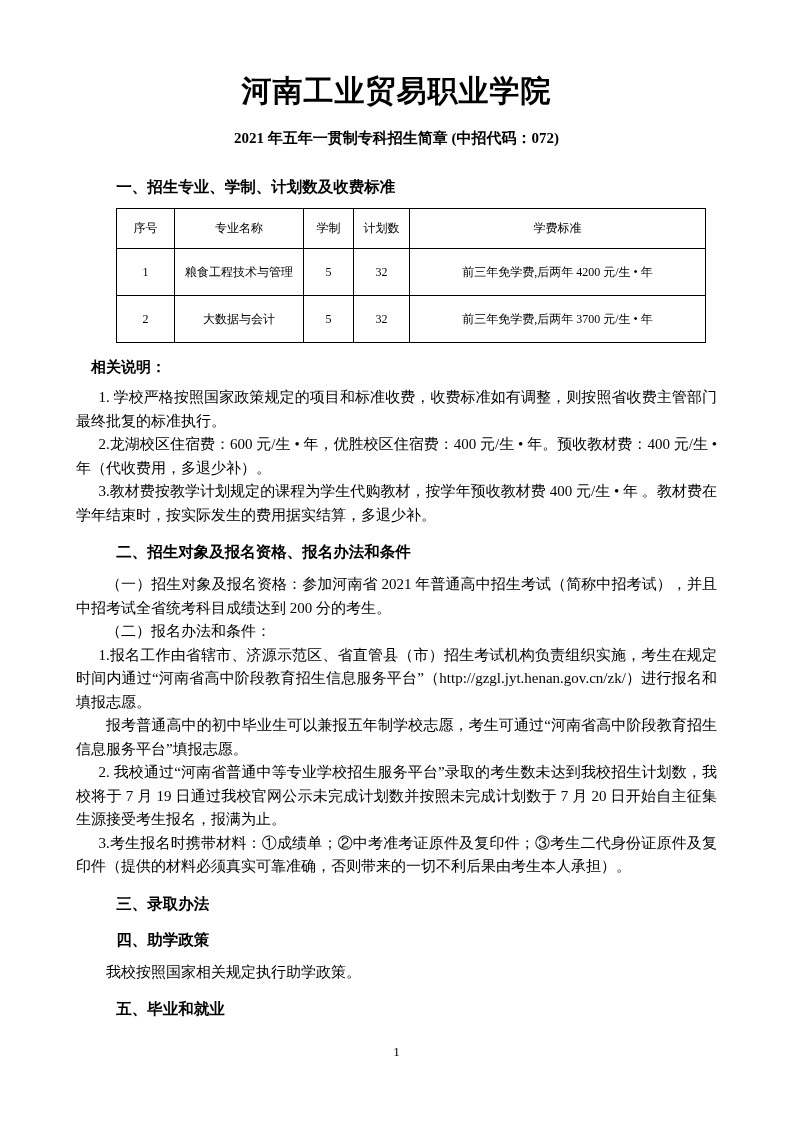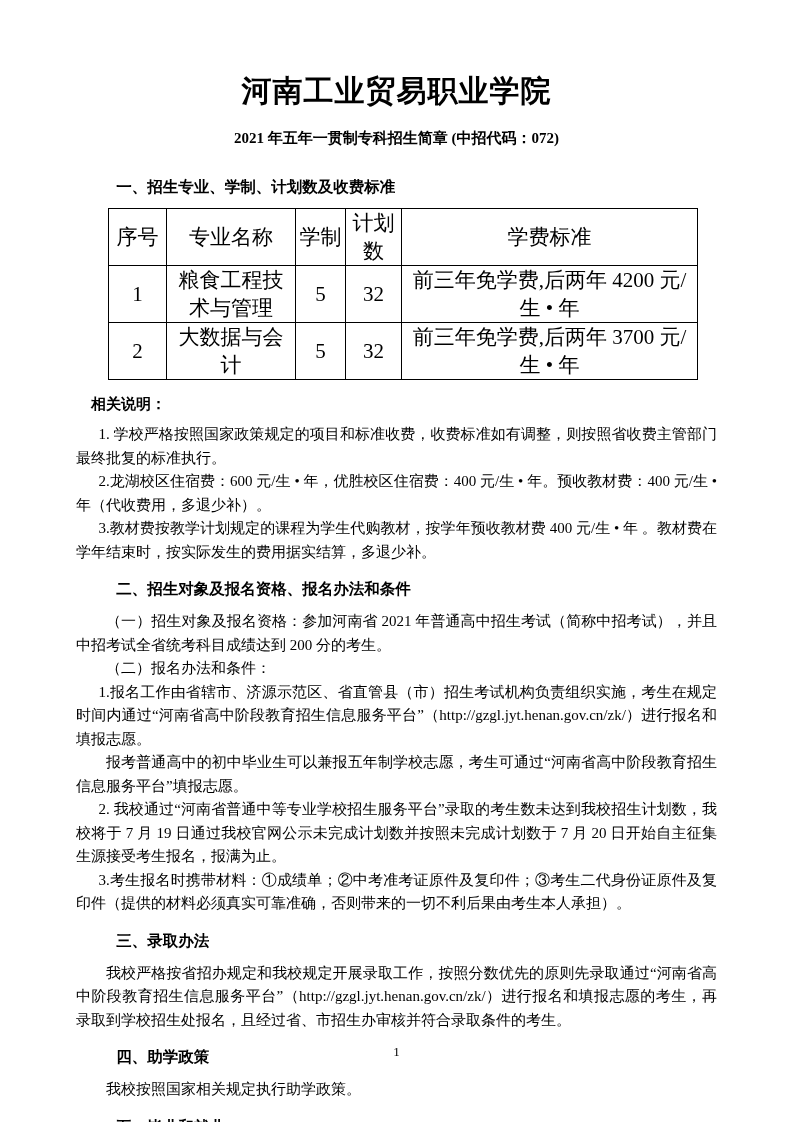--- a/index.html
+++ b/index.html
@@ -38,23 +38,23 @@
     font-weight: bold;
     line-height: 22px;
     margin: 14px 0 10px 0;
     text-indent: 2.6em;
   }
   .sec-heading.first {
     margin-top: 24px;
   }
   table.tuition {
     border-collapse: collapse;
-    margin: 2px 0 0 32px;
+    margin: 2px 0 0 40px;
     table-layout: fixed;
-    font-size: 21px;
+    font-size: 12px;
   }
   table.tuition th, table.tuition td {
     border: 1.6px solid #000000;
     text-align: center;
     vertical-align: middle;
     font-weight: normal;
     padding: 0 2px;
     box-sizing: border-box;
   }
   table.tuition thead th { height: 40px; }
@@ -136,21 +136,20 @@
 
   <div class="sec-heading">二、招生对象及报名资格、报名办法和条件</div>
   <p class="body ind-2">（一）招生对象及报名资格：参加河南省 2021 年普通高中招生考试（简称中招考试），并且中招考试全省统考科目成绩达到 200 分的考生。</p>
   <p class="body ind-2">（二）报名办法和条件：</p>
   <p class="body ind-num">1.报名工作由省辖市、济源示范区、省直管县（市）招生考试机构负责组织实施，考生在规定时间内通过“河南省高中阶段教育招生信息服务平台”（http://gzgl.jyt.henan.gov.cn/zk/）进行报名和填报志愿。</p>
   <p class="body ind-2">报考普通高中的初中毕业生可以兼报五年制学校志愿，考生可通过“河南省高中阶段教育招生信息服务平台”填报志愿。</p>
   <p class="body ind-num">2. 我校通过“河南省普通中等专业学校招生服务平台”录取的考生数未达到我校招生计划数，我校将于 7 月 19 日通过我校官网公示未完成计划数并按照未完成计划数于 7 月 20 日开始自主征集生源接受考生报名，报满为止。</p>
   <p class="body ind-num">3.考生报名时携带材料：①成绩单；②中考准考证原件及复印件；③考生二代身份证原件及复印件（提供的材料必须真实可靠准确，否则带来的一切不利后果由考生本人承担）。</p>
 
   <div class="sec-heading">三、录取办法</div>
-  <p class="body ind-2">我校严格按省招办规定和我校规定开展录取工作，按照分数优先的原则先录取通过“河南省高中阶段教育招生信息服务平台”（http://gzgl.jyt.henan.gov.cn/zk/）进行报名和填报志愿的考生，再录取到学校招生处报名，且经过省、市招生办审核并符合录取条件的考生。</p>
 
   <div class="sec-heading">四、助学政策</div>
   <p class="body ind-2">我校按照国家相关规定执行助学政策。</p>
 
   <div class="sec-heading">五、毕业和就业</div>
 
   <div class="page-number">1</div>
 
 </div>
 

